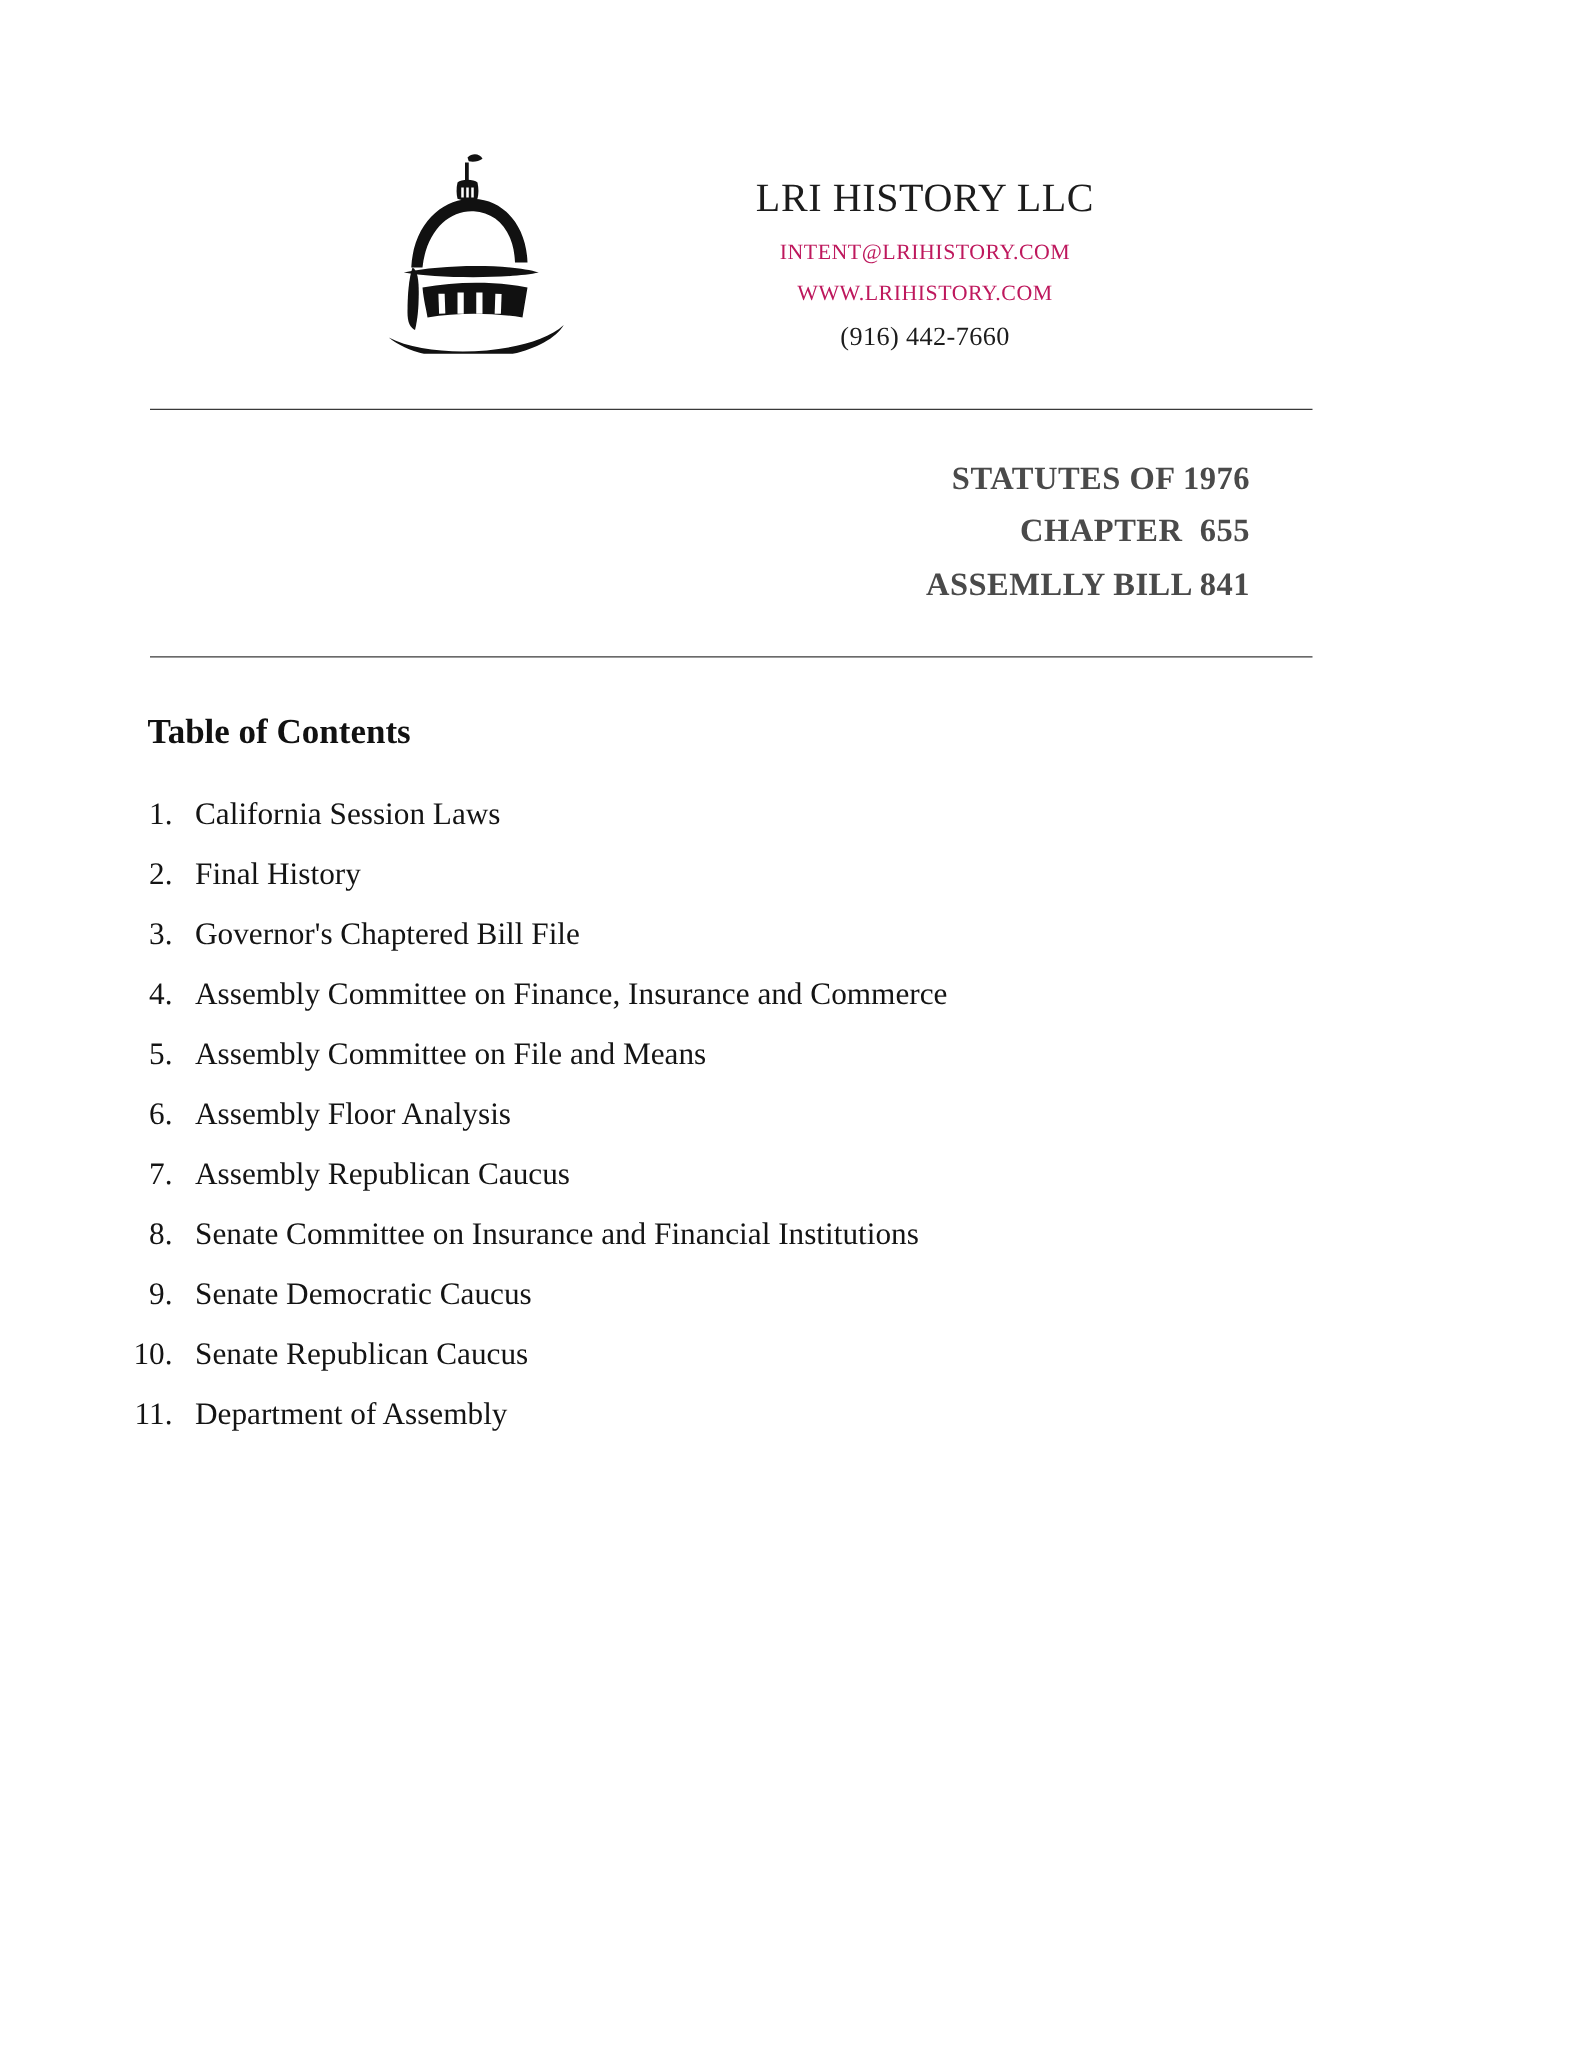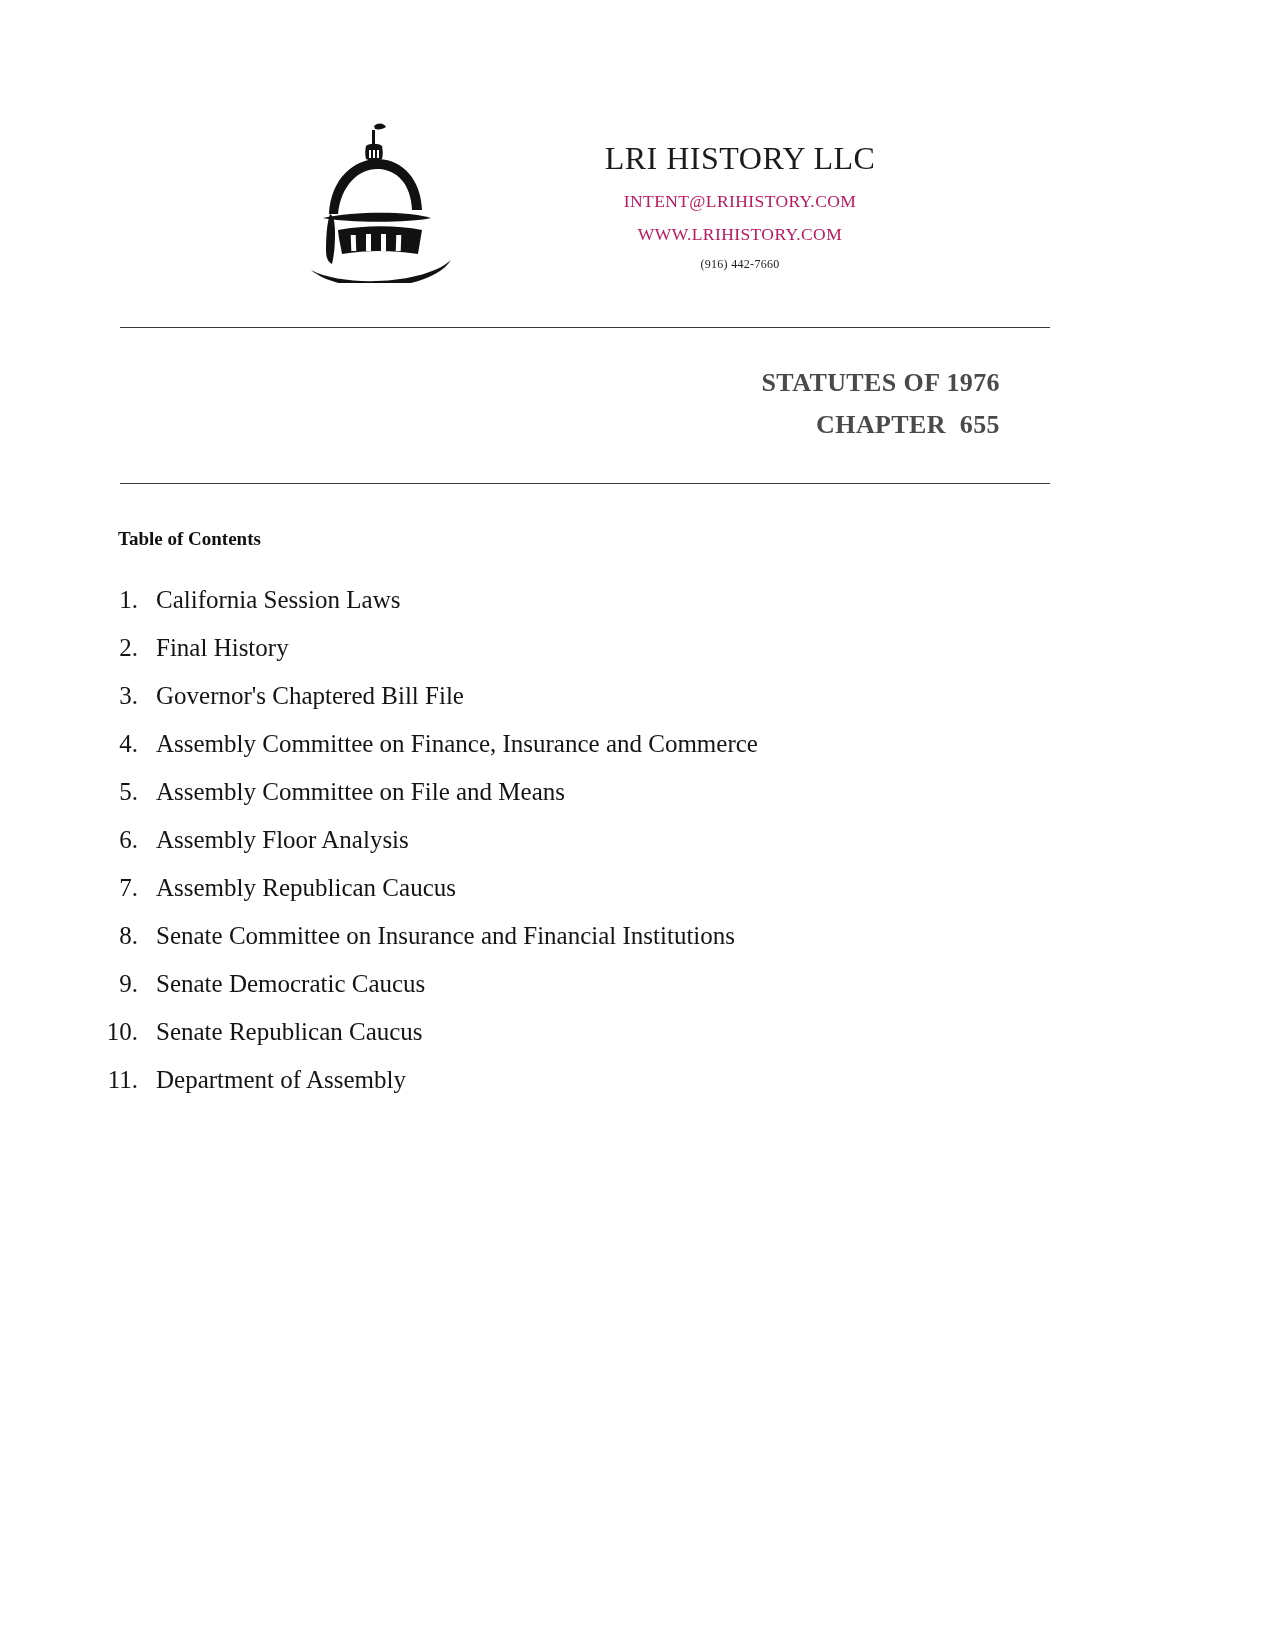--- a/index.html
+++ b/index.html
@@ -55,21 +55,21 @@
   }
   .org-line {
     font-family: "Liberation Serif", serif;
     font-size: 17.5px;
     letter-spacing: 0.4px;
     color: #be185d;
     margin: 0 0 12px 0;
   }
   .org-phone {
     font-family: "Liberation Serif", serif;
-    font-size: 12px;
+    font-size: 21px;
     letter-spacing: 0.3px;
     color: #1c1c1c;
     margin: 4px 0 0 0;
   }
 
   
   .rule {
     height: 0;
     border-top: 1px solid #3a3a3a;
     margin: 0 226px 0 120px;
@@ -89,21 +89,21 @@
     letter-spacing: 0.4px;
     color: #4a4a4a;
     line-height: 1.63;
     white-space: pre;
   }
 
   
   .toc-heading {
     font-family: "Liberation Serif", serif;
     font-weight: bold;
-    font-size: 19px;
+    font-size: 28px;
     color: #111111;
     margin: 44px 0 0 118px;
   }
   ol.toc-list {
     list-style: none;
     margin: 26px 0 0 0;
     padding: 0;
   }
   ol.toc-list li {
     display: flex;
@@ -167,20 +167,21 @@
       <div class="org-phone">(916) 442-7660</div>
     </div>
 
   </div>
 
   <div class="rule rule-top"></div>
 
   <div class="title-block">
     <div class="title-line">STATUTES OF 1976</div>
     <div class="title-line">CHAPTER  655</div>
+    <div class="title-line">ASSEMLLY BILL 841</div>
   </div>
 
   <div class="rule rule-bottom"></div>
 
   <h1 class="toc-heading">Table of Contents</h1>
 
   <ol class="toc-list">
     <li>
       <span class="toc-num">1.</span>
       <span class="toc-label">California Session Laws</span>

